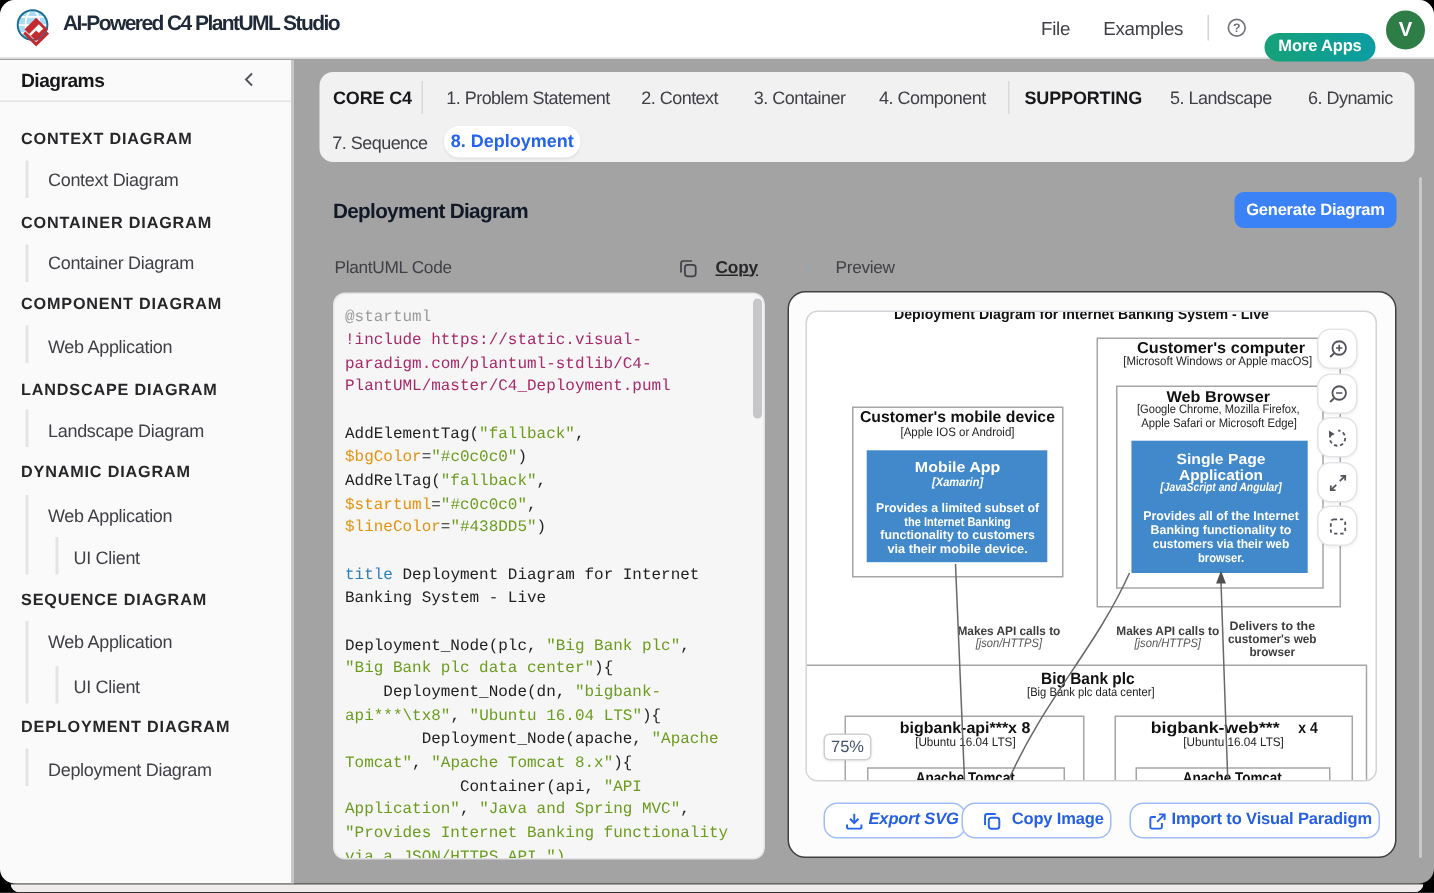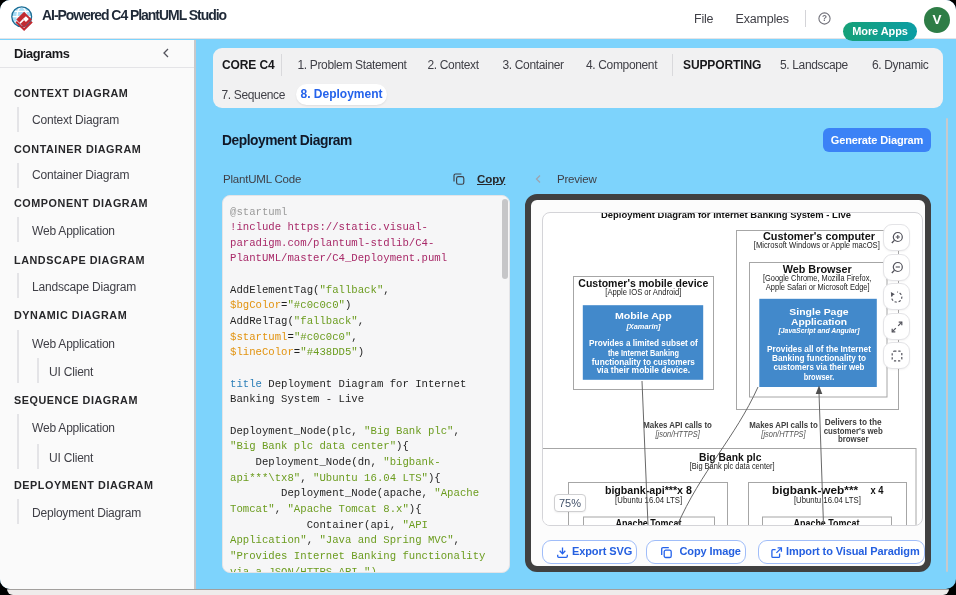--- a/index.html
+++ b/index.html
@@ -1,18 +1,18 @@
 <!DOCTYPE html>
 <html><head>
 <meta charset="utf-8">
 <style>
   * { margin:0; padding:0; box-sizing:border-box; }
   html,body { width:956px; height:595px; background:#000; overflow:hidden; }
   body { font-family:"Liberation Sans", sans-serif; }
-  .win { position:absolute; left:0; top:0; width:956px; height:589px; background:#7dd3fc;
+  .win { position:absolute; left:0; top:0; width:956px; height:589px; background:#a3a3a3;
          border-radius:10px; overflow:hidden; }
   .abs { position:absolute; }
   
   .hdr { position:absolute; left:0; top:0; width:956px; height:39px; background:#fff; border-bottom:1px solid #e4e4e7; }
   .htitle { position:absolute; left:42px; top:6.5px; font-size:14px; font-weight:700; color:#1f2937; letter-spacing:-1.05px; }
   .hsub { position:absolute; left:42px; top:21px; font-size:10.5px; color:#52525b; letter-spacing:-0.55px; }
   .hlink { position:absolute; top:11.5px; font-size:12.5px; font-weight:500; color:#3f3f46; letter-spacing:-0.2px; }
   .hsep { position:absolute; left:805px; top:10px; width:1px; height:17px; background:#d4d4d8; }
   .moreapps { position:absolute; left:843px; top:22px; width:74px; height:19px; border-radius:10px;
               background:linear-gradient(90deg,#16a178,#0b9da4); color:#fff; font-size:11px; font-weight:700; letter-spacing:-0.1px;
@@ -43,21 +43,21 @@
   .scrollline { position:absolute; left:945.5px; top:118px; width:2.5px; height:454px; background:#c9c9cb; border-radius:2px; }
   
   .codep { position:absolute; left:222px; top:195px; width:288px; height:378px; background:#f6f6f7;
            border:1px solid #e4e4e7; border-radius:8px; overflow:hidden; }
   .code { position:absolute; left:7px; top:8.5px; font-family:"Liberation Mono", monospace;
           font-size:10.65px; line-height:15.66px; color:#1f1f1f; white-space:pre; }
   .cg { color:#9b9b9b; } .cm { color:#a82968; } .cs { color:#6b9c1e; } .cv { color:#e2930f; } .ck { color:#2c7fb8; }
   .thumb { position:absolute; left:279px; top:3px; width:6px; height:80px; border-radius:3px; background:#c6c6c8; }
   
   .prev { position:absolute; left:525px; top:194px; width:406px; height:378px; background:#fcfcfc;
-          border:6px solid #404040; border-radius:12px; }
+          border:1px solid #404040; border-radius:12px; }
   .canvas { position:absolute; left:11px; top:12px; width:381px; height:314px; background:#fff;
             border:1px solid #d4d4d8; border-radius:8px; overflow:hidden; }
   .dgm { font-family:"Liberation Sans", sans-serif; }
   .zbtn { position:absolute; left:0; width:27px; height:27px; background:#fff; border:1px solid #e4e4e7;
           border-radius:9px; box-shadow:0 1px 2px rgba(0,0,0,.05); }
   .chip75 { position:absolute; left:11px; top:281px; width:32px; height:18px; background:#fff; border:1px solid #cfcfd1;
             border-radius:4px; font-size:11px; color:#44536b; text-align:center; line-height:17px; box-shadow:0 1px 2px rgba(0,0,0,.06); }
   .pbtn { position:absolute; top:339.5px; height:24px; background:#fff; border:1.5px solid #a0bdf9; border-radius:9px;
           color:#2560e0; font-size:11px; font-weight:600; white-space:nowrap; letter-spacing:-0.1px; }
   .pbtn span { position:absolute; top:4px; }
@@ -272,21 +272,21 @@
         <polyline points="8.7,2.2 11.8,2.2 11.8,5.3"></polyline>
         <line x1="11.8" y1="2.2" x2="8.2" y2="5.8"></line>
         <polyline points="5.3,11.8 2.2,11.8 2.2,8.7"></polyline>
         <line x1="2.2" y1="11.8" x2="5.8" y2="8.2"></line>
       </g>
     </svg>
     <svg class="abs" style="left:359px;top:149px;" width="14" height="14" viewBox="0 0 14 14">
       <rect x="2.2" y="2.2" width="9.6" height="9.6" rx="2" fill="none" stroke="#52525b" stroke-width="1.2" stroke-dasharray="2.2,1.9"></rect>
     </svg>
 
-    <div class="pbtn" style="left:11px;width:95px;">
+    <div class="pbtn" style="left:23px;width:95px;font-style:italic;">
       <svg class="abs" style="left:13px;top:5.5px;" width="13" height="13" viewBox="0 0 13 13">
         <g stroke="#2563eb" stroke-width="1.3" fill="none">
           <line x1="6.5" y1="1.5" x2="6.5" y2="7.2"></line>
           <polyline points="3.7,4.8 6.5,7.7 9.3,4.8"></polyline>
           <path d="M1.7,8.7 L1.7,10.3 Q1.7,11.4 2.8,11.4 L10.2,11.4 Q11.3,11.4 11.3,10.3 L11.3,8.7"></path>
         </g>
       </svg>
       <span style="left:29px;">Export SVG</span>
     </div>
     <div class="pbtn" style="left:115px;width:100px;">

